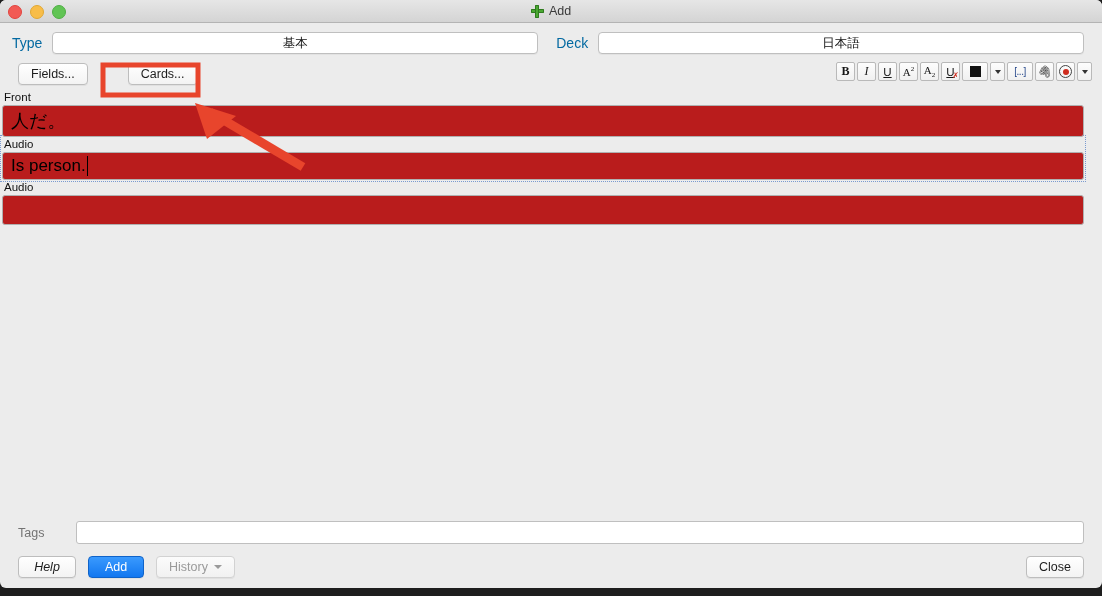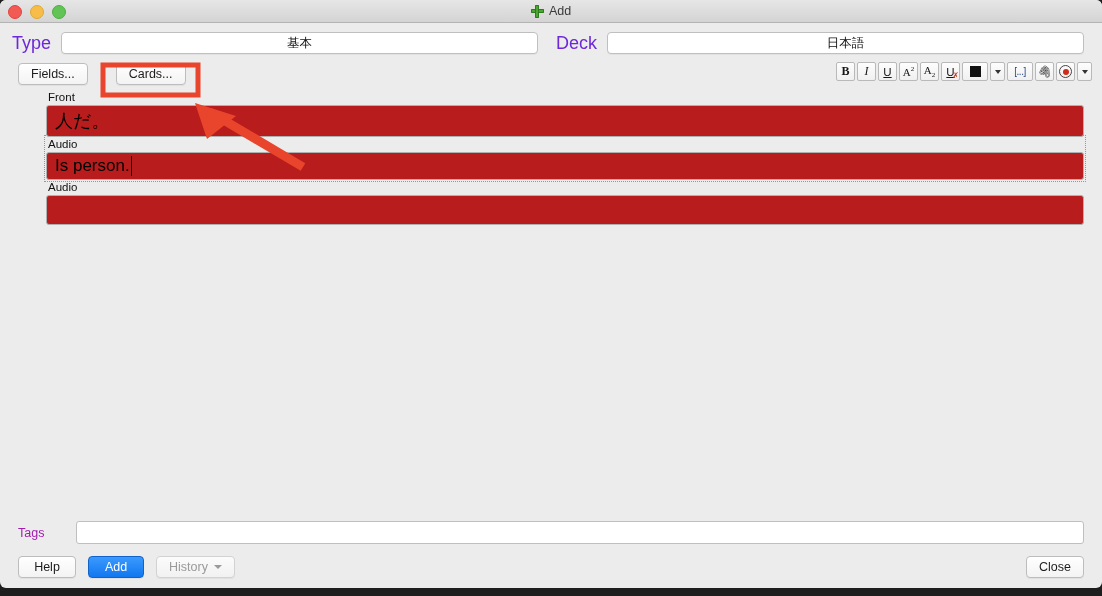--- a/index.html
+++ b/index.html
@@ -76,22 +76,22 @@
   .plus-icon::after  { left: 4.5px; top: 0; width: 4px; height: 13px; }
 
   
   .toprow {
     display: flex;
     align-items: center;
     padding: 9px 18px 0 12px;
     gap: 0;
   }
   .fieldlabel {
-    font-size: 18px;
-    color: #6d28d9;
+    font-size: 14px;
+    color: #0369a1;
     white-space: nowrap;
   }
   .combo {
     flex: 1;
     height: 20px;
     background: #fff;
     border: 1px solid #bfbfbf;
     border-radius: 4px;
     display: flex;
     align-items: center;
@@ -118,21 +118,21 @@
     border-radius: 4px;
     font-size: 12.5px;
     color: #1d1d1d;
     padding: 3px 12px;
     min-width: 62px;
     text-align: center;
     cursor: default;
     font-family: "Liberation Sans", sans-serif;
     box-shadow: 0 1px 0 rgba(0,0,0,0.05);
   }
-  .btn-fields { margin-right: 0; text-align: right; }
+  .btn-fields { margin-right: 12px; text-align: right; }
   .btn-cards  { margin-left: 28px; }
 
   
   .format-toolbar {
     position: absolute;
     right: 10px;
     top: 8px;
     display: flex;
     align-items: center;
     gap: 2px;
@@ -191,21 +191,20 @@
     width: 6px; height: 6px;
     border-radius: 50%;
     background: #cf2b1e;
   }
   .clip { font-size: 11px; transform: rotate(12deg); }
   .brackets { font-size: 10px; color: #2a4b8d; letter-spacing: -0.5px; }
 
   
   .fields-area {
     padding: 6px 18px 0 2px;
-    margin-left: 44px;
   }
   .field-block { margin-bottom: 0; }
   .field-name {
     font-size: 11.5px;
     color: #111;
     padding: 1px 0 2px 2px;
   }
   .field-input {
     background: #b91c1c;
     border: 1px solid #b0b0b0;
@@ -240,36 +239,36 @@
     left: 0; right: 0; bottom: 0;
     padding: 0 18px 10px 18px;
   }
   .tagsrow {
     display: flex;
     align-items: center;
     padding-bottom: 12px;
   }
   .tags-label {
     font-size: 12.5px;
-    color: #a21caf;
+    color: #737373;
     width: 52px;
   }
   .tags-input {
     flex: 1;
     height: 21px;
     background: #fff;
     border: 1px solid #bfbfbf;
     border-radius: 3px;
     margin-left: 6px;
   }
   .actionsrow {
     display: flex;
     align-items: center;
   }
-  .btn-help { min-width: 58px; }
+  .btn-help { min-width: 58px; font-style: italic; }
   .btn-add {
     background: linear-gradient(to bottom, #3a9afe 0%, #1277f0 100%);
     border: 1px solid #0f63c9;
     color: #fff;
     min-width: 56px;
     margin-left: 12px;
     padding: 3px 14px;
   }
   .btn-history {
     margin-left: 12px;

